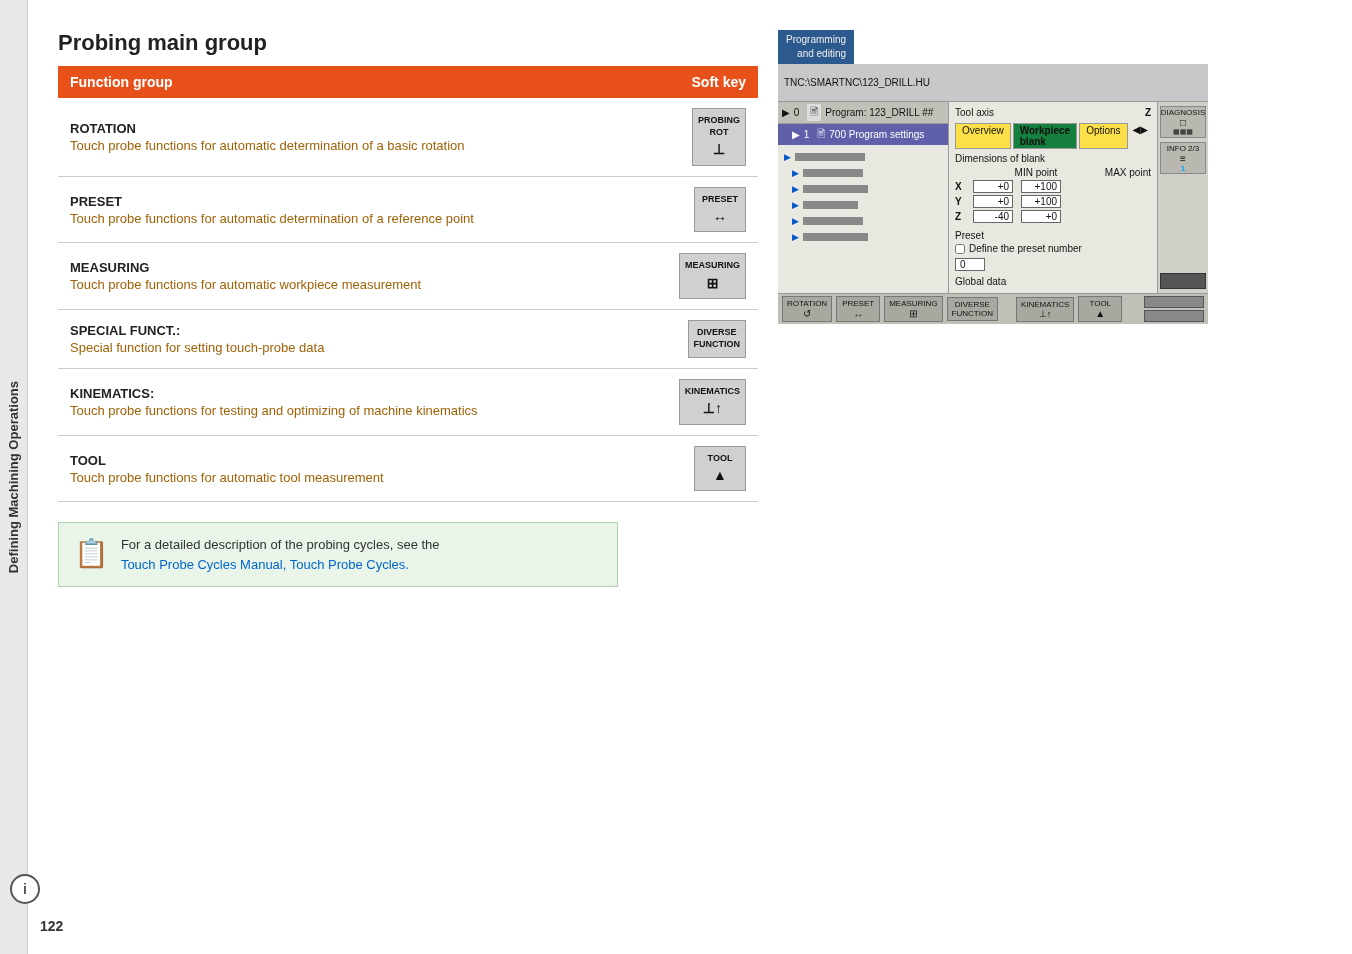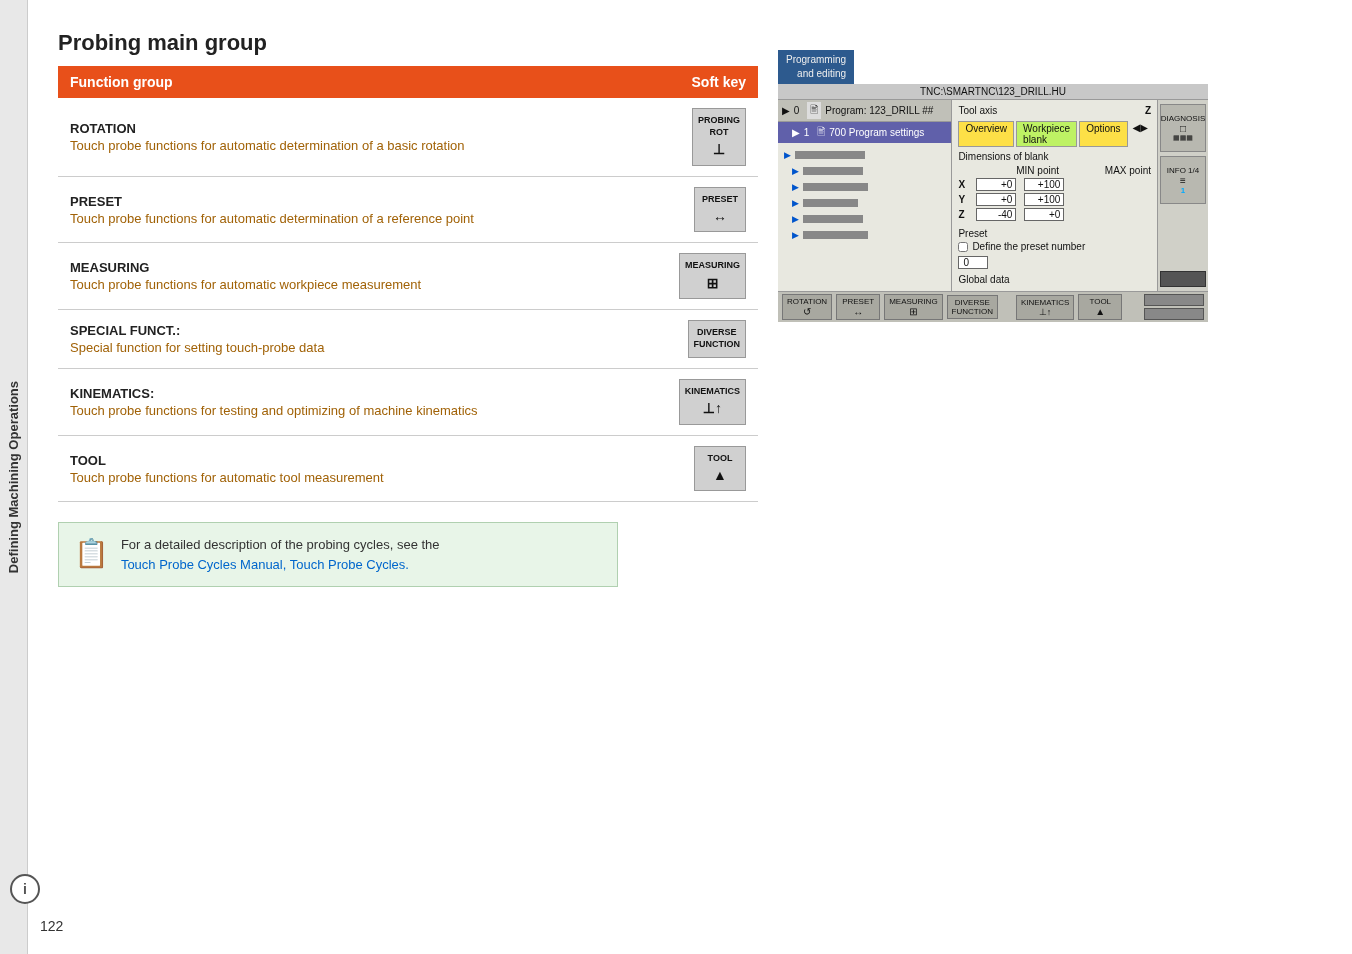--- a/index.html
+++ b/index.html
@@ -153,21 +153,21 @@
     .note-text .highlight {
       color: #0066cc;
     }
 
     
     .page-number {
       position: absolute;
       bottom: 20px;
       left: 40px;
       font-size: 14px;
-      font-weight: normal;
+      font-weight: bold;
       color: #333;
     }
 
     
     .info-icon-box {
       position: absolute;
       bottom: 50px;
       left: 10px;
       width: 30px;
       height: 30px;
@@ -199,25 +199,25 @@
     }
 
     .cnc-body {
       background: #f0f0e8;
       color: #111;
       padding: 0;
     }
 
     .cnc-top-bar {
       background: #c8c8c8;
-      padding: 2px 6px;
+      padding: 13px 6px;
       font-size: 10px;
       border-bottom: 1px solid #999;
       display: flex;
-      justify-content: center;
+      justify-content: flex-start;
     }
 
     .cnc-left-panel {
       width: 260px;
       background: #e8e8e0;
       border-right: 1px solid #999;
     }
 
     .cnc-program-header {
       background: #c0c0b8;
@@ -274,22 +274,22 @@
 
     .cnc-tab {
       background: #fde047;
       border: 1px solid #999;
       padding: 1px 6px;
       font-size: 10px;
       cursor: pointer;
     }
 
     .cnc-tab.active {
-      background: #bef264;
-      font-weight: normal;
+      background: #15803d;
+      font-weight: bold;
     }
 
     .cnc-data-row {
       display: flex;
       justify-content: space-between;
       font-size: 10px;
       padding: 1px 0;
     }
 
     .cnc-data-label {
@@ -358,21 +358,21 @@
       align-items: center;
       padding: 4px 2px;
       gap: 4px;
       border-left: 1px solid #999;
     }
 
     .cnc-side-btn {
       background: #b8b8b0;
       border: 1px solid #888;
       width: 46px;
-      height: 48px;
+      height: 32px;
       font-size: 8px;
       display: flex;
       flex-direction: column;
       align-items: center;
       justify-content: center;
       text-align: center;
     }
 
     .cnc-bottom-bar {
       background: #c0c0b8;
@@ -467,21 +467,21 @@
         <span>For a detailed description of the probing cycles, see the</span>
         <br>
         <span class="highlight">Touch Probe Cycles Manual, Touch Probe Cycles.</span>
       </p>
     </div>
   </div>
 
   <div class="cnc-panel">
 
     <div style="display:flex; justify-content:space-between; align-items:stretch;">
-      <div class="programming-label" style="background:#2d5a8e; font-size:10px; padding:3px 8px; color:#eee; line-height:1.4;margin-top:20px;">
+      <div class="programming-label" style="background:#2d5a8e; font-size:10px; padding:3px 8px; color:#eee; line-height:1.4;">
         Programming<br>and editing
       </div>
     </div>
 
     <div class="cnc-body">
 
       <div class="cnc-top-bar">
         <span>TNC:\SMARTNC\123_DRILL.HU</span>
       </div>
 
@@ -585,21 +585,21 @@
           </div>
         </div>
 
         <div class="cnc-side-buttons">
           <div class="cnc-side-btn">
             <span style="font-size:8px; text-align:center;">DIAGNOSIS</span>
             <span style="font-size:10px;">□</span>
             <span style="font-size:7px;">▦▦▦</span>
           </div>
           <div class="cnc-side-btn">
-            <span style="font-size:8px;">INFO 1/4</span>
+            <span style="font-size:8px;">INFO 2/3</span>
             <span style="font-size:10px;">≡</span>
             <span style="font-size:8px; color:#00aaff; font-weight:bold;">1</span>
           </div>
           <div style="margin-top:auto; width:46px; height:16px; background:#555; border:1px solid #333;"></div>
         </div>
       </div>
 
       <div class="cnc-bottom-bar">
         <div class="cnc-bottom-btn" style="font-size:8px;">
           ROTATION<br><span style="font-size:10px;">↺</span>

